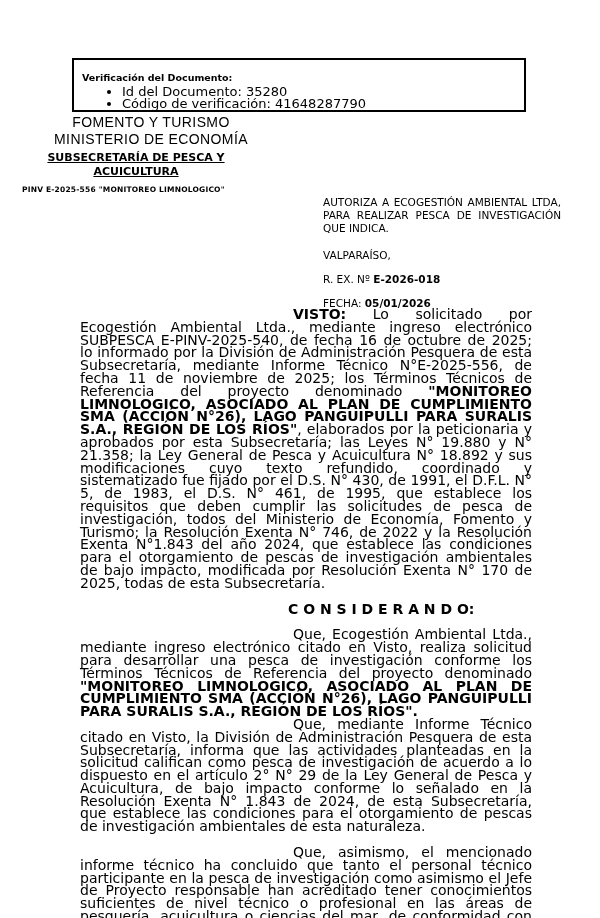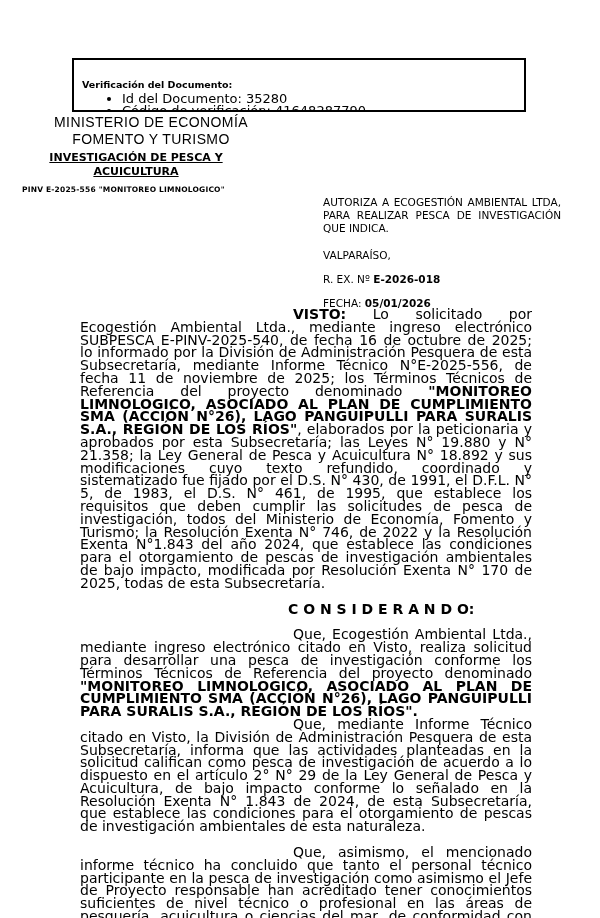--- a/index.html
+++ b/index.html
@@ -17,21 +17,21 @@
 
   
   .verify-box {
     position: absolute;
     left: 72px; top: 58px;
     width: 454px; height: 54px;
     border: 2px solid #000;
     overflow: hidden;
     background: #fff;
   }
-  .vb-inner { padding: 19px 10px 0 8px; }
+  .vb-inner { padding: 12px 10px 0 8px; }
   .vb-title { font-weight: bold; font-size: 9.5px; line-height: 12px; }
   .vb-list { margin: 2px 0 0 0; padding-left: 40px; }
   .vb-list li { font-size: 13px; line-height: 12px; }
   .doc-link { color: #000; text-decoration: underline; cursor: pointer; }
 
   
   .ministry {
     position: absolute;
     left: 0; top: 114px; width: 302px;
     text-align: center;
@@ -99,25 +99,25 @@
       <div class="vb-title">Verificación del Documento:</div>
       <ul class="vb-list">
         <li>Id del Documento: 35280</li>
         <li>Código de verificación: 41648287790</li>
         <li><span>Verificar validez en </span><a class="doc-link">https://tramites.subpesca.cl/uf-tramites/public/documentos/validar</a></li>
       </ul>
     </div>
   </div>
 
   <div class="ministry">
+    <div>FOMENTO Y TURISMO</div>
     <div>MINISTERIO DE ECONOMÍA</div>
-    <div>FOMENTO Y TURISMO</div>
   </div>
   <div class="department">
-    <div class="u">INVESTIGACIÓN DE PESCA Y</div>
+    <div class="u">SUBSECRETARÍA DE PESCA Y</div>
     <div class="u">ACUICULTURA</div>
   </div>
   <div class="file-ref">PINV E-2025-556 "MONITOREO LIMNOLOGICO"</div>
 
   <div class="right-col">
     <p class="subject">AUTORIZA A ECOGESTIÓN AMBIENTAL LTDA, PARA REALIZAR PESCA DE INVESTIGACIÓN QUE INDICA.</p>
     <p class="city">VALPARAÍSO,</p>
     <p class="res-line"><span>R. EX. Nº </span><span class="b">E-2026-018</span></p>
     <p class="res-line"><span>FECHA: </span><span class="b">05/01/2026</span></p>
   </div>

